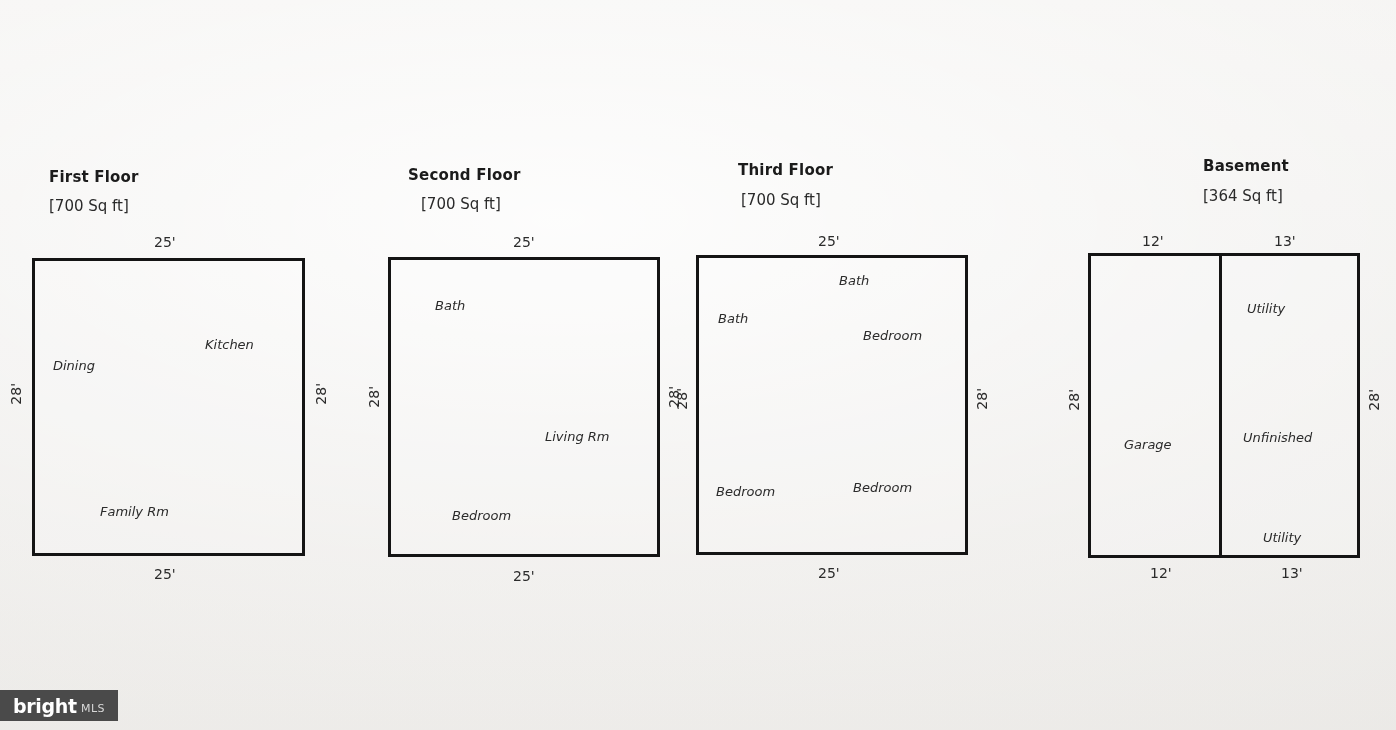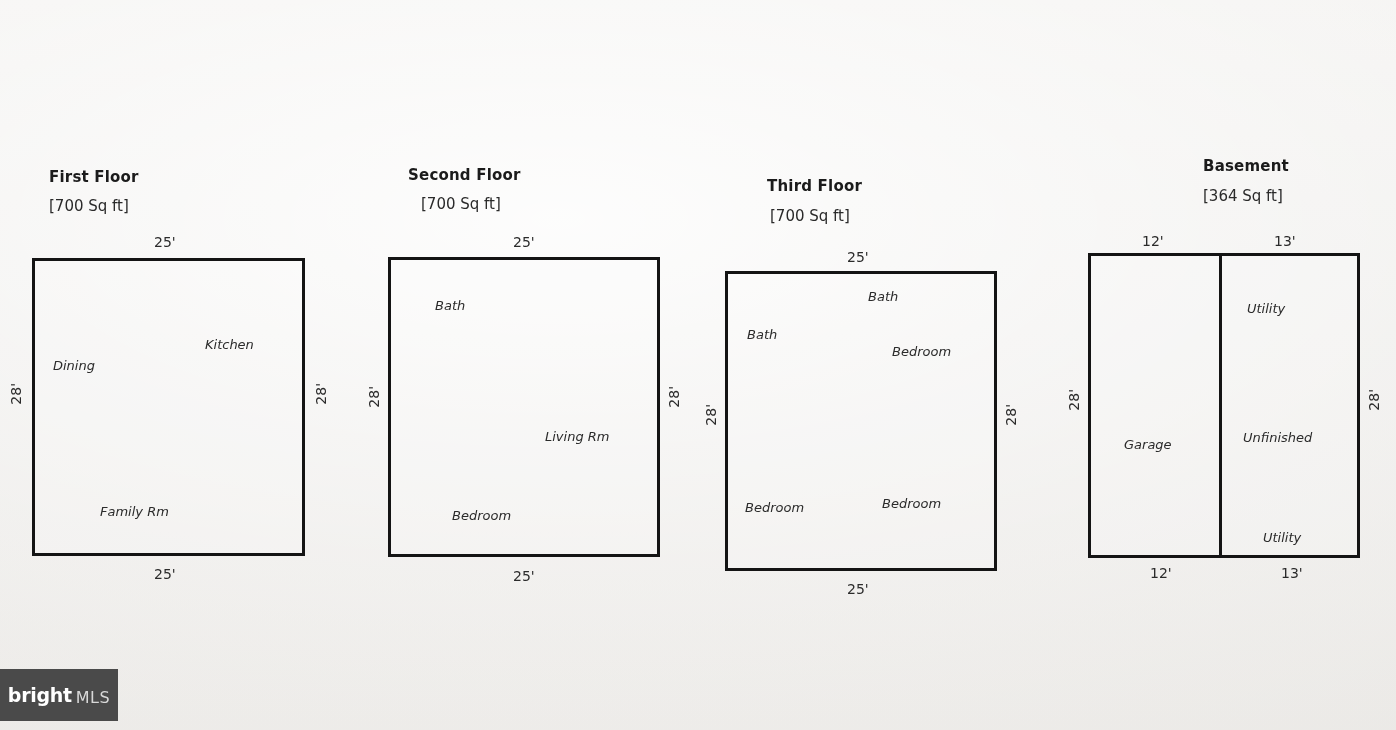--- a/index.html
+++ b/index.html
@@ -69,36 +69,36 @@
     color: #2b2b2b;
     white-space: nowrap;
     font-style: italic;
   }
   
   #watermark {
     position: absolute;
     left: 0;
     bottom: 9px;
     width: 118px;
-    height: 52px;
+    height: 31px;
     background: #4a4a4a;
     display: flex;
     align-items: center;
     justify-content: center;
     gap: 4px;
   }
   #watermark .wm-main {
     color: #ffffff;
     font-size: 19px;
     font-weight: bold;
     letter-spacing: -0.3px;
   }
   #watermark .wm-sub {
     color: #d8d8d8;
-    font-size: 16px;
+    font-size: 11px;
     letter-spacing: 0.5px;
     margin-top: 5px;
   }
 </style>
 </head>
 <body>
 
 <div id="page">
 
   <div class="plan" style="left:32px; top:168px; width:290px; height:400px;">
@@ -126,21 +126,21 @@
     <div class="dim vert" style="left:278px; top:220px;">28'</div>
     <div class="dim" style="left:125px; top:402px;">25'</div>
 
     <div class="outline" style="left:0px; top:91px; width:272px; height:300px;"></div>
 
     <div class="room" style="left:47px; top:132px;">Bath</div>
     <div class="room" style="left:157px; top:263px;">Living Rm</div>
     <div class="room" style="left:64px; top:342px;">Bedroom</div>
   </div>
 
-  <div class="plan" style="left:725px; top:161px; width:290px; height:410px;margin-top:16px;">
+  <div class="plan" style="left:696px; top:161px; width:290px; height:410px;">
     <div class="plan-title" style="position:absolute; left:42px; top:0px;">Third Floor</div>
     <div class="plan-sub" style="position:absolute; left:45px; top:26px;">[700 Sq ft]</div>
 
     <div class="dim" style="left:122px; top:72px;">25'</div>
     <div class="dim vert" style="left:-22px; top:227px;">28'</div>
     <div class="dim vert" style="left:278px; top:227px;">28'</div>
     <div class="dim" style="left:122px; top:404px;">25'</div>
 
     <div class="outline" style="left:0px; top:94px; width:272px; height:300px;"></div>
 

